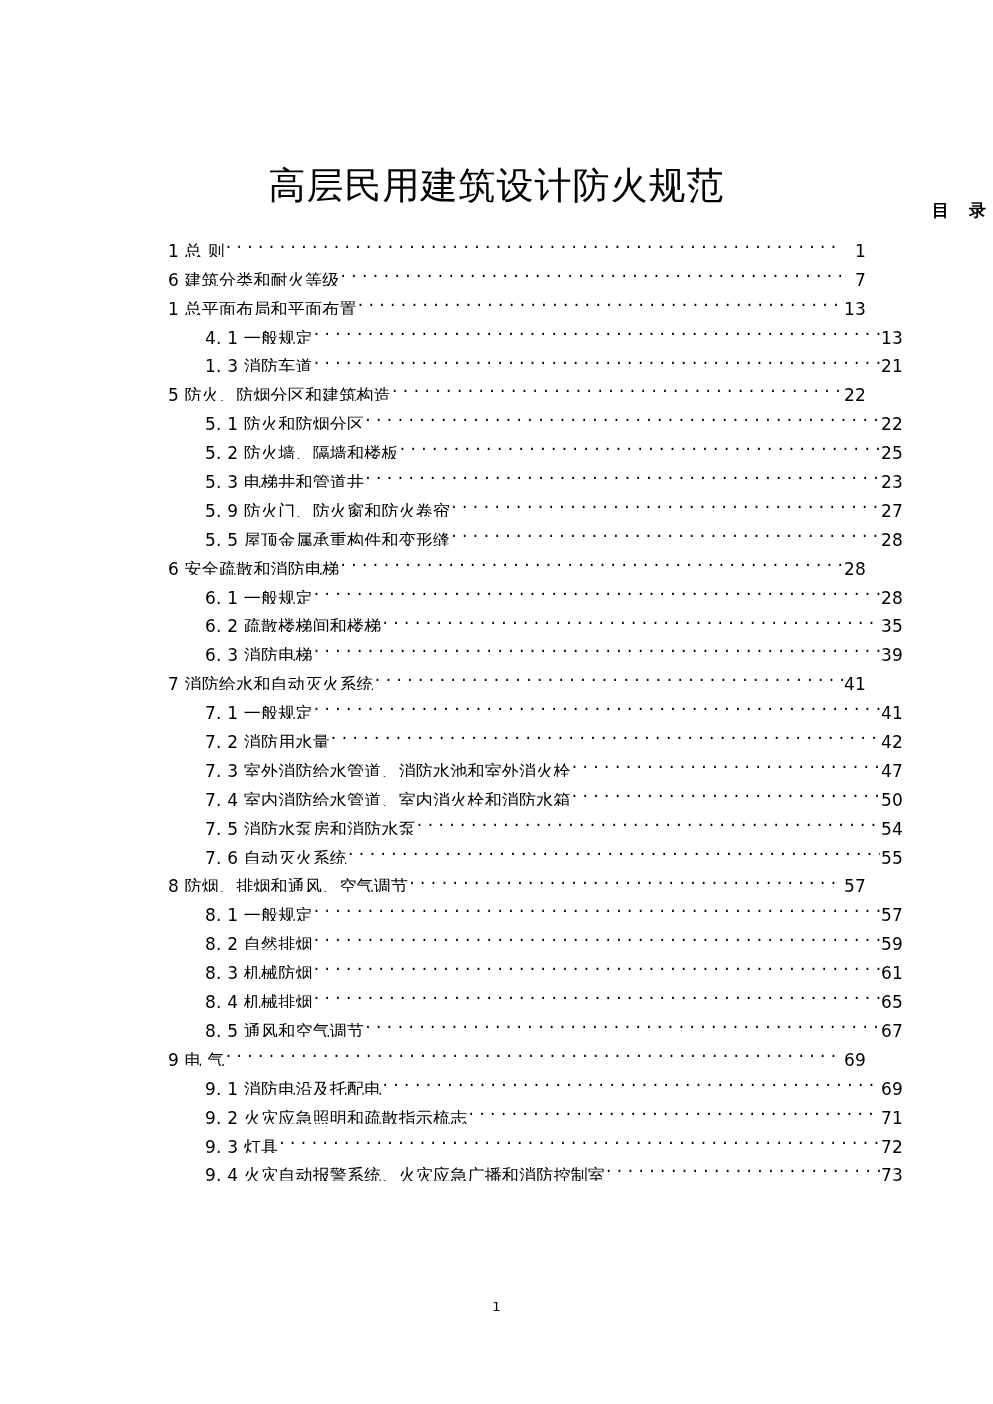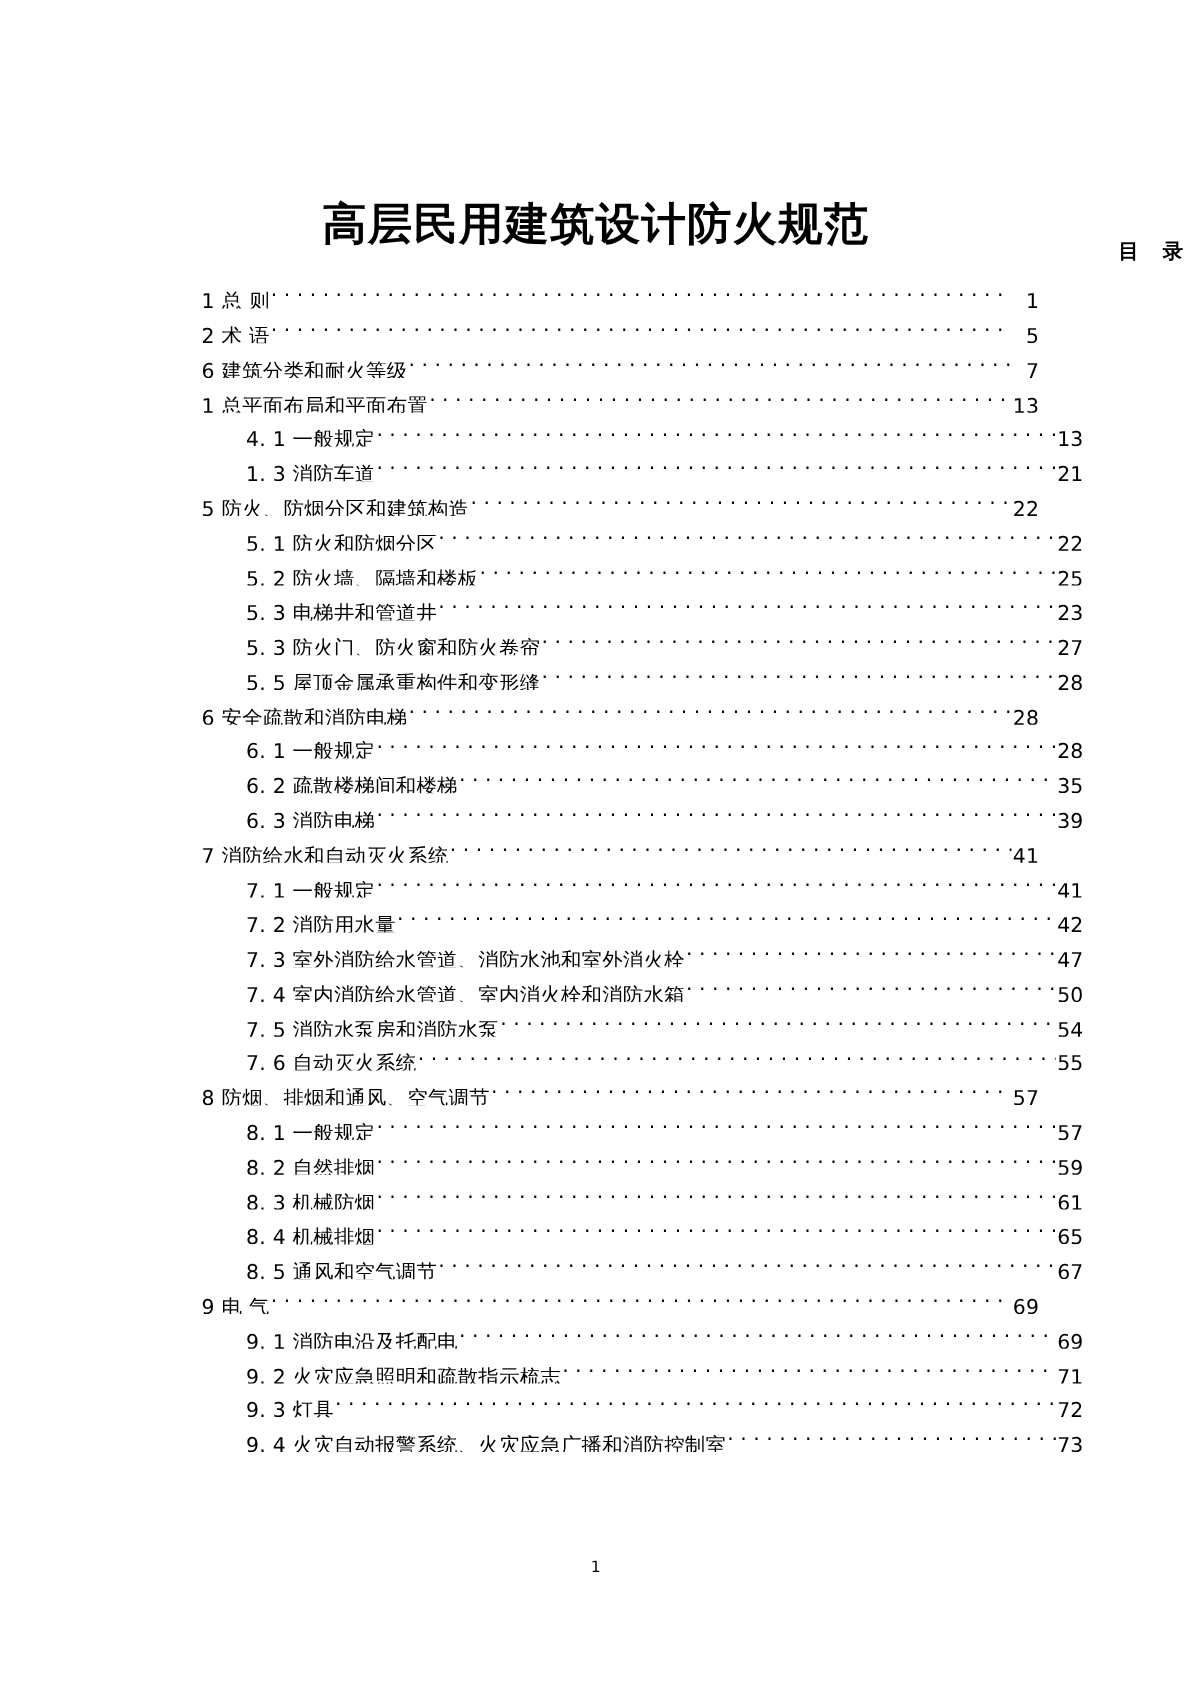--- a/index.html
+++ b/index.html
@@ -24,21 +24,21 @@
   }
 
   
   .doc-title {
     position: absolute;
     top: 138px;
     left: 0;
     width: 993px;
     text-align: center;
     font-family: "DejaVu Serif", "Liberation Serif", serif;
-    font-weight: 700;
+    font-weight: 400;
     font-size: 37px;
     line-height: 46px;
     letter-spacing: 1px;
     white-space: nowrap;
   }
 
   
   .doc-subtitle {
     position: absolute;
     top: 198px;
@@ -131,25 +131,20 @@
 
   <div class="doc-subtitle">目  录</div>
 
   <div class="toc">
       <div class="toc-entry level-1">
         <span class="toc-label">1 总  则</span>
         <span class="toc-leader"></span>
         <span class="toc-page">1</span>
       </div>
       <div class="toc-entry level-1">
-        <span class="toc-label">2 术  语</span>
-        <span class="toc-leader"></span>
-        <span class="toc-page">5</span>
-      </div>
-      <div class="toc-entry level-1">
         <span class="toc-label">6 建筑分类和耐火等级</span>
         <span class="toc-leader"></span>
         <span class="toc-page">7</span>
       </div>
       <div class="toc-entry level-1">
         <span class="toc-label">1 总平面布局和平面布置</span>
         <span class="toc-leader"></span>
         <span class="toc-page">13</span>
       </div>
       <div class="toc-entry level-2">
@@ -176,21 +171,21 @@
         <span class="toc-label">5. 2 防火墙、隔墙和楼板</span>
         <span class="toc-leader"></span>
         <span class="toc-page">25</span>
       </div>
       <div class="toc-entry level-2">
         <span class="toc-label">5. 3 电梯井和管道井</span>
         <span class="toc-leader"></span>
         <span class="toc-page">23</span>
       </div>
       <div class="toc-entry level-2">
-        <span class="toc-label">5. 3 防火门、防火窗和防火卷帘</span>
+        <span class="toc-label">5. 9 防火门、防火窗和防火卷帘</span>
         <span class="toc-leader"></span>
         <span class="toc-page">27</span>
       </div>
       <div class="toc-entry level-2">
         <span class="toc-label">5. 5 屋顶金属承重构件和变形缝</span>
         <span class="toc-leader"></span>
         <span class="toc-page">28</span>
       </div>
       <div class="toc-entry level-1">
         <span class="toc-label">6 安全疏散和消防电梯</span>

